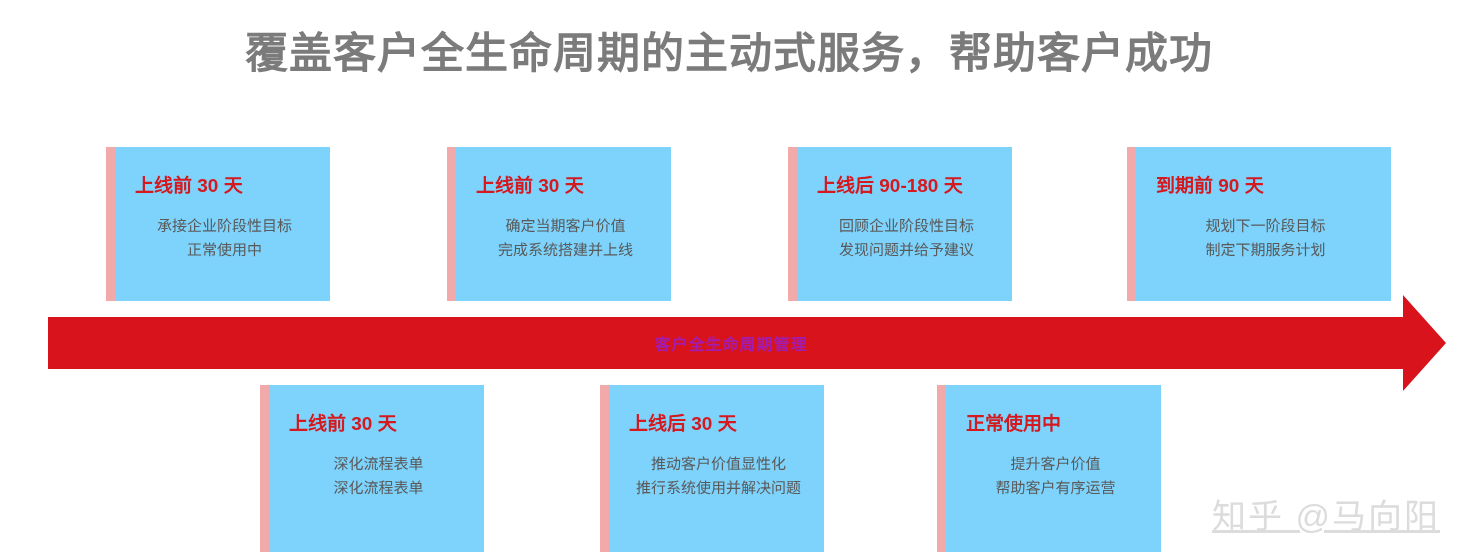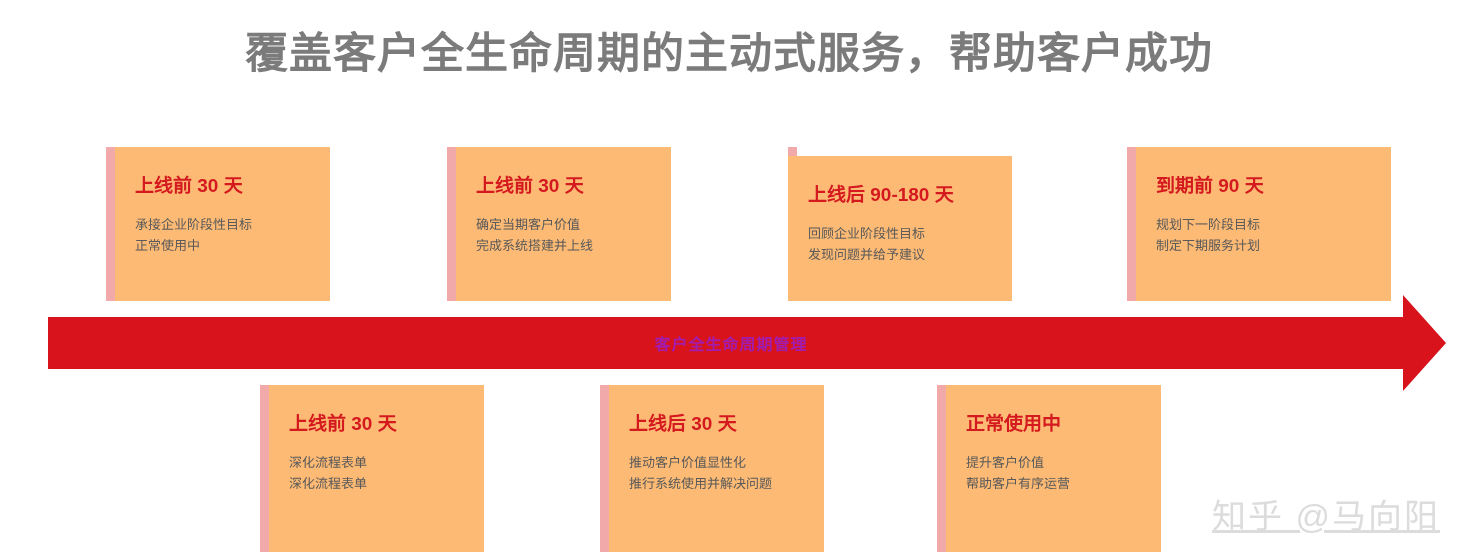--- a/index.html
+++ b/index.html
@@ -40,45 +40,46 @@
     flex-direction: row;
     align-items: stretch;
   }
   .card-accent {
     width: 9px;
     flex: 0 0 9px;
     background: #f2a9a9;
   }
   .card-body {
     flex: 1 1 auto;
-    background: #fdba74;
+    background: #7dd3fc;
     padding: 28px 16px 0 20px;
     box-sizing: border-box;
   }
   .card-heading {
     font-size: 19px;
     font-weight: bold;
     color: #d4191f;
     line-height: 1.2;
     margin: 0 0 16px 0;
     white-space: nowrap;
   }
   .card-line {
-    font-size: 13px;
+    font-size: 15px;
     color: #5a5a5a;
     line-height: 1.62;
     white-space: nowrap;
+    text-align: center;
   }
 
   .card.top    { top: 147px; height: 154px; }
   .card.bottom { top: 385px; height: 175px; }
 
   .card.top.c0 { left: 106px;  width: 224px; }
   .card.top.c1 { left: 447px;  width: 224px; }
-  .card.top.c2 { left: 788px;  width: 224px; flex-direction: column; }
+  .card.top.c2 { left: 788px;  width: 224px; }
   .card.top.c3 { left: 1127px; width: 264px; }
 
   .card.bottom.c0 { left: 260px; width: 224px; }
   .card.bottom.c1 { left: 600px; width: 224px; }
   .card.bottom.c2 { left: 937px; width: 224px; }
 
   
   #arrow-banner {
     position: absolute;
     left: 48px;

